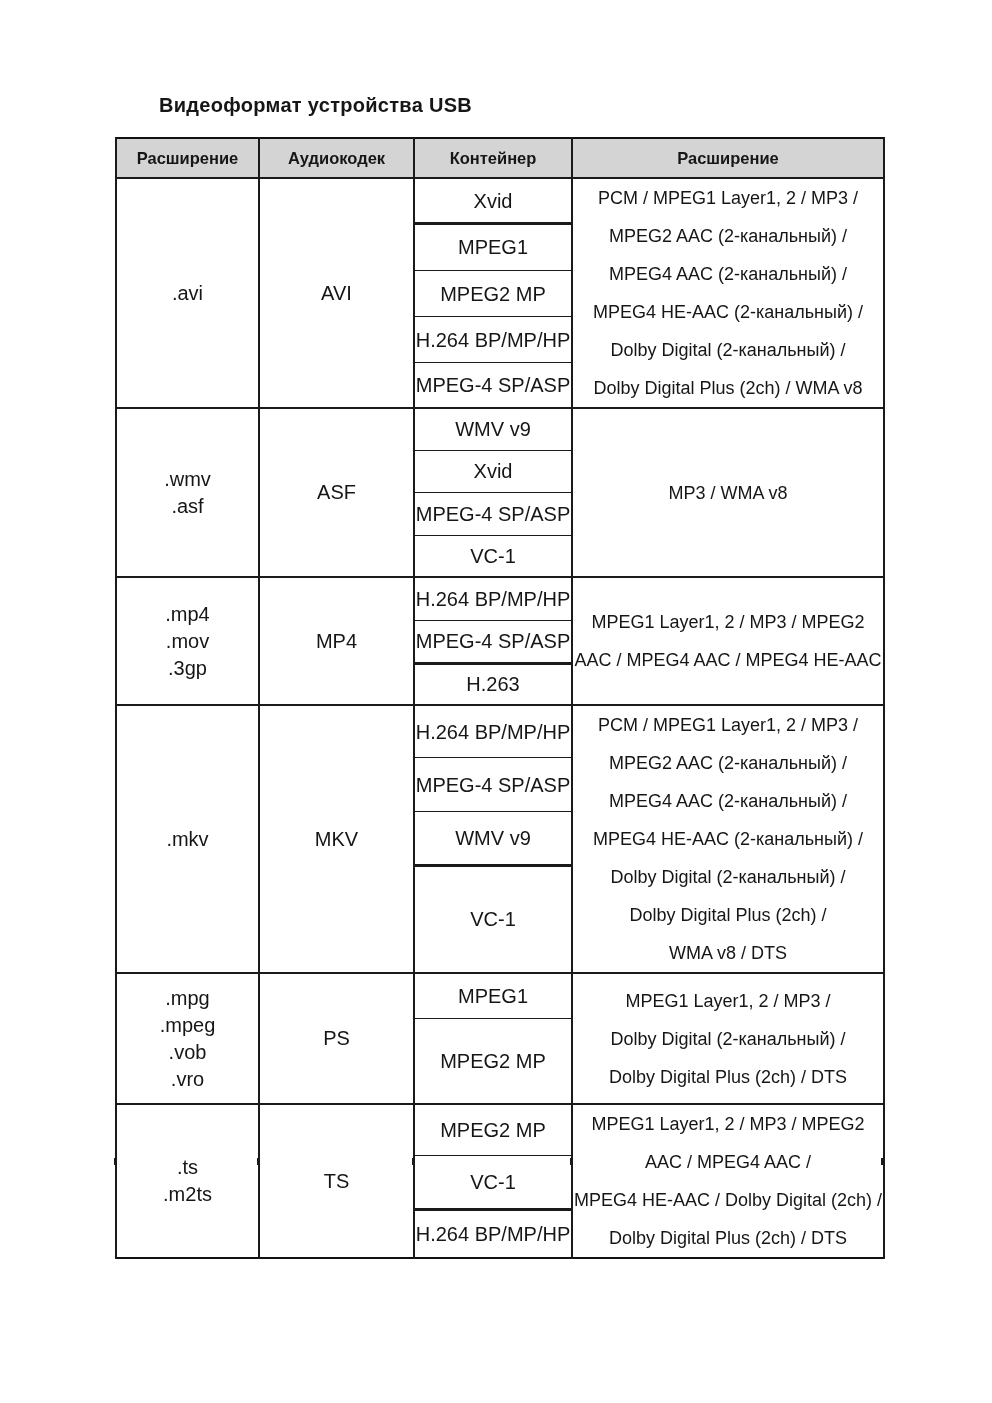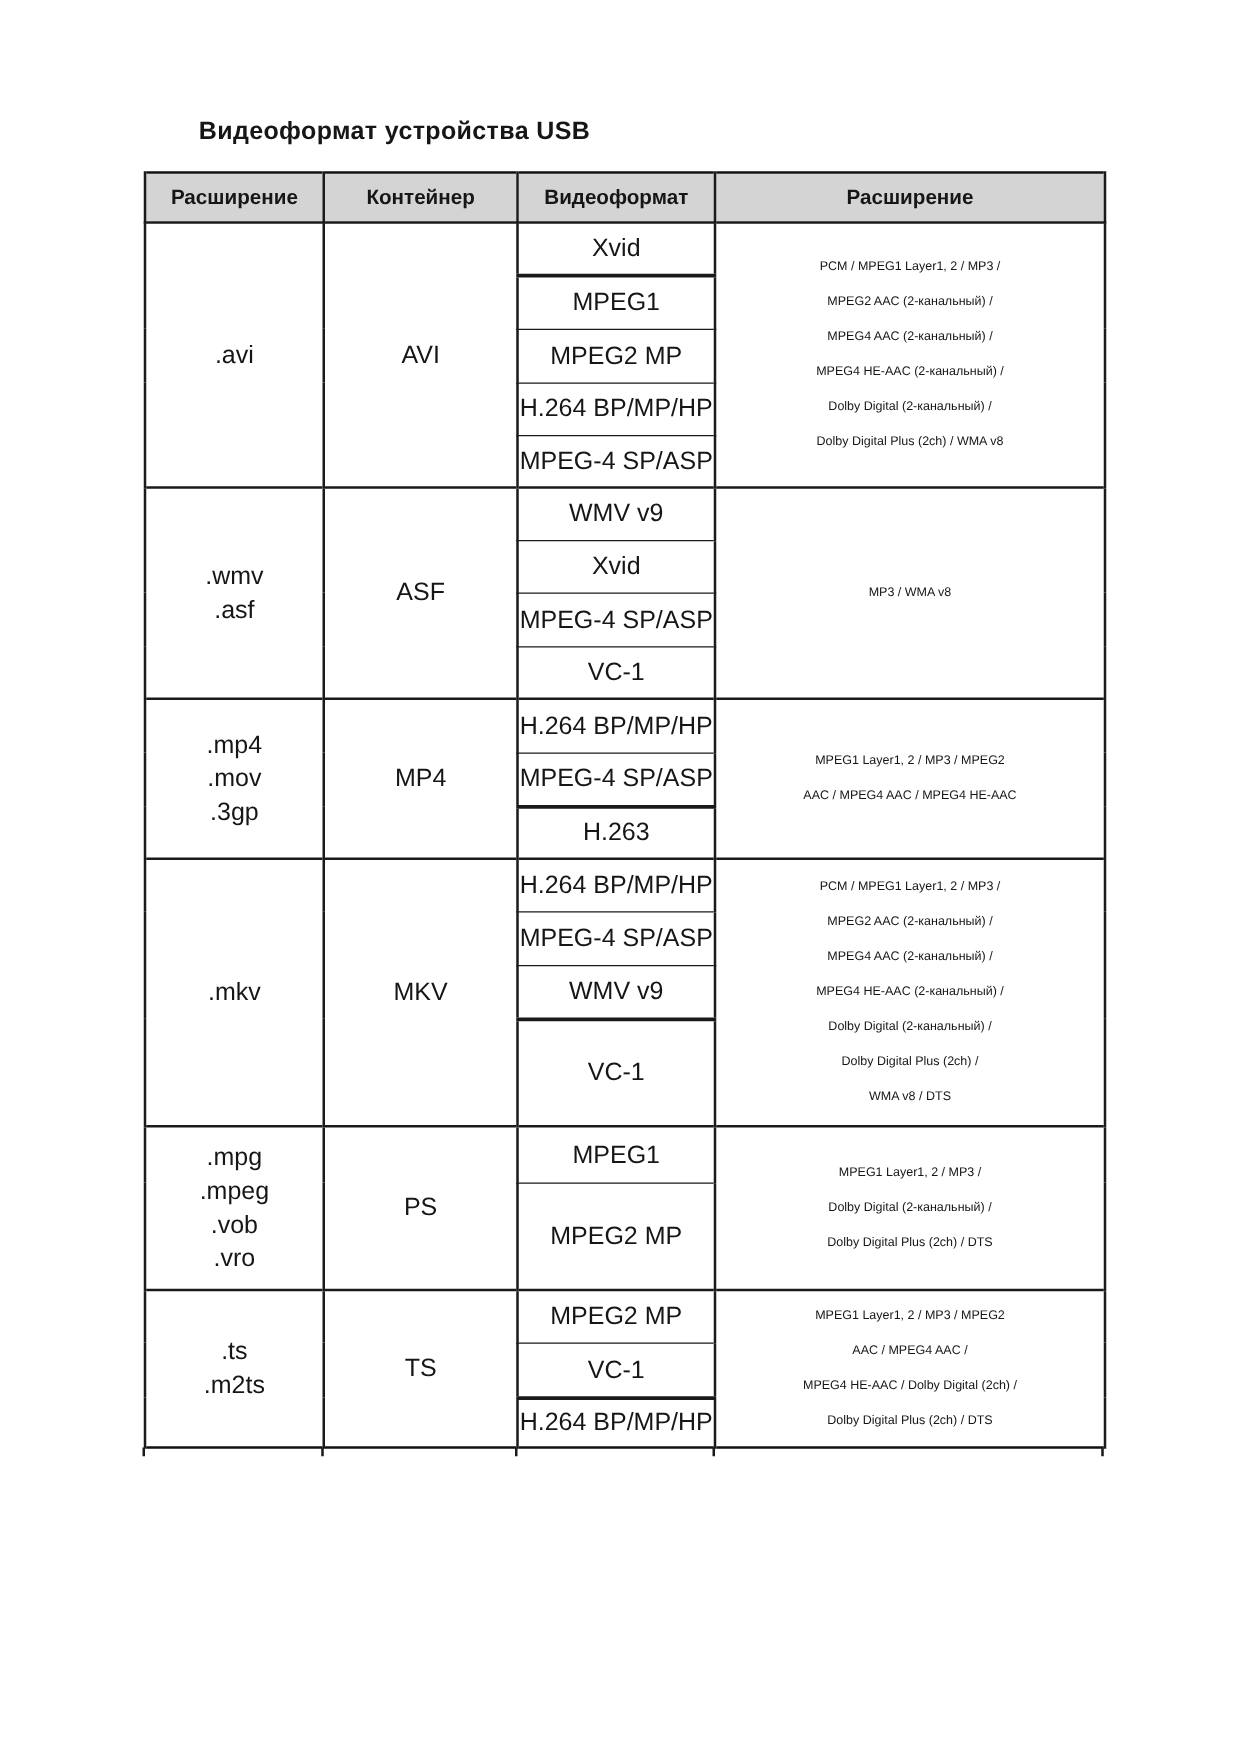--- a/index.html
+++ b/index.html
@@ -39,21 +39,21 @@
     overflow: hidden;
   }
   .fmt th {
     background: #d4d4d4;
     font-size: 16.5px;
     font-weight: bold;
     border-bottom-width: 2px;
   }
   .fmt td { font-size: 20px; }
   .fmt td.ext  { line-height: 27px; border-radius: 27px; }
-  .fmt td.audio { font-size: 10px; line-height: 28px; text-align: center; }
+  .fmt td.audio { font-size: 18px; line-height: 38px; text-align: center; }
   .fmt td.vc { line-height: 20px; }
   .fmt td.grp { border-top-width: 2px; }
   .fmt td.thick { border-top-width: 3px; }
   .stub {
     position: absolute;
     top: 1158px;
     width: 2px;
     height: 7px;
     background: #1a1a1a;
   }
@@ -68,22 +68,22 @@
   <table class="fmt">
     <colgroup>
       <col style="width:143px">
       <col style="width:155px">
       <col style="width:158px">
       <col style="width:312px">
     </colgroup>
     <thead>
       <tr style="height:40px">
         <th>Расширение</th>
+        <th>Аудиокодек</th>
         <th>Контейнер</th>
-        <th>Видеоформат</th>
         <th>Расширение</th>
       </tr>
     </thead>
     <tbody>
 
       <tr style="height:42px">
         <td class="ext grp" rowspan="5">.avi</td>
         <td class="cont grp" rowspan="5">AVI</td>
         <td class="vc grp">Xvid</td>
         <td class="audio grp" rowspan="5">PCM / MPEG1 Layer1, 2 / MP3 /

